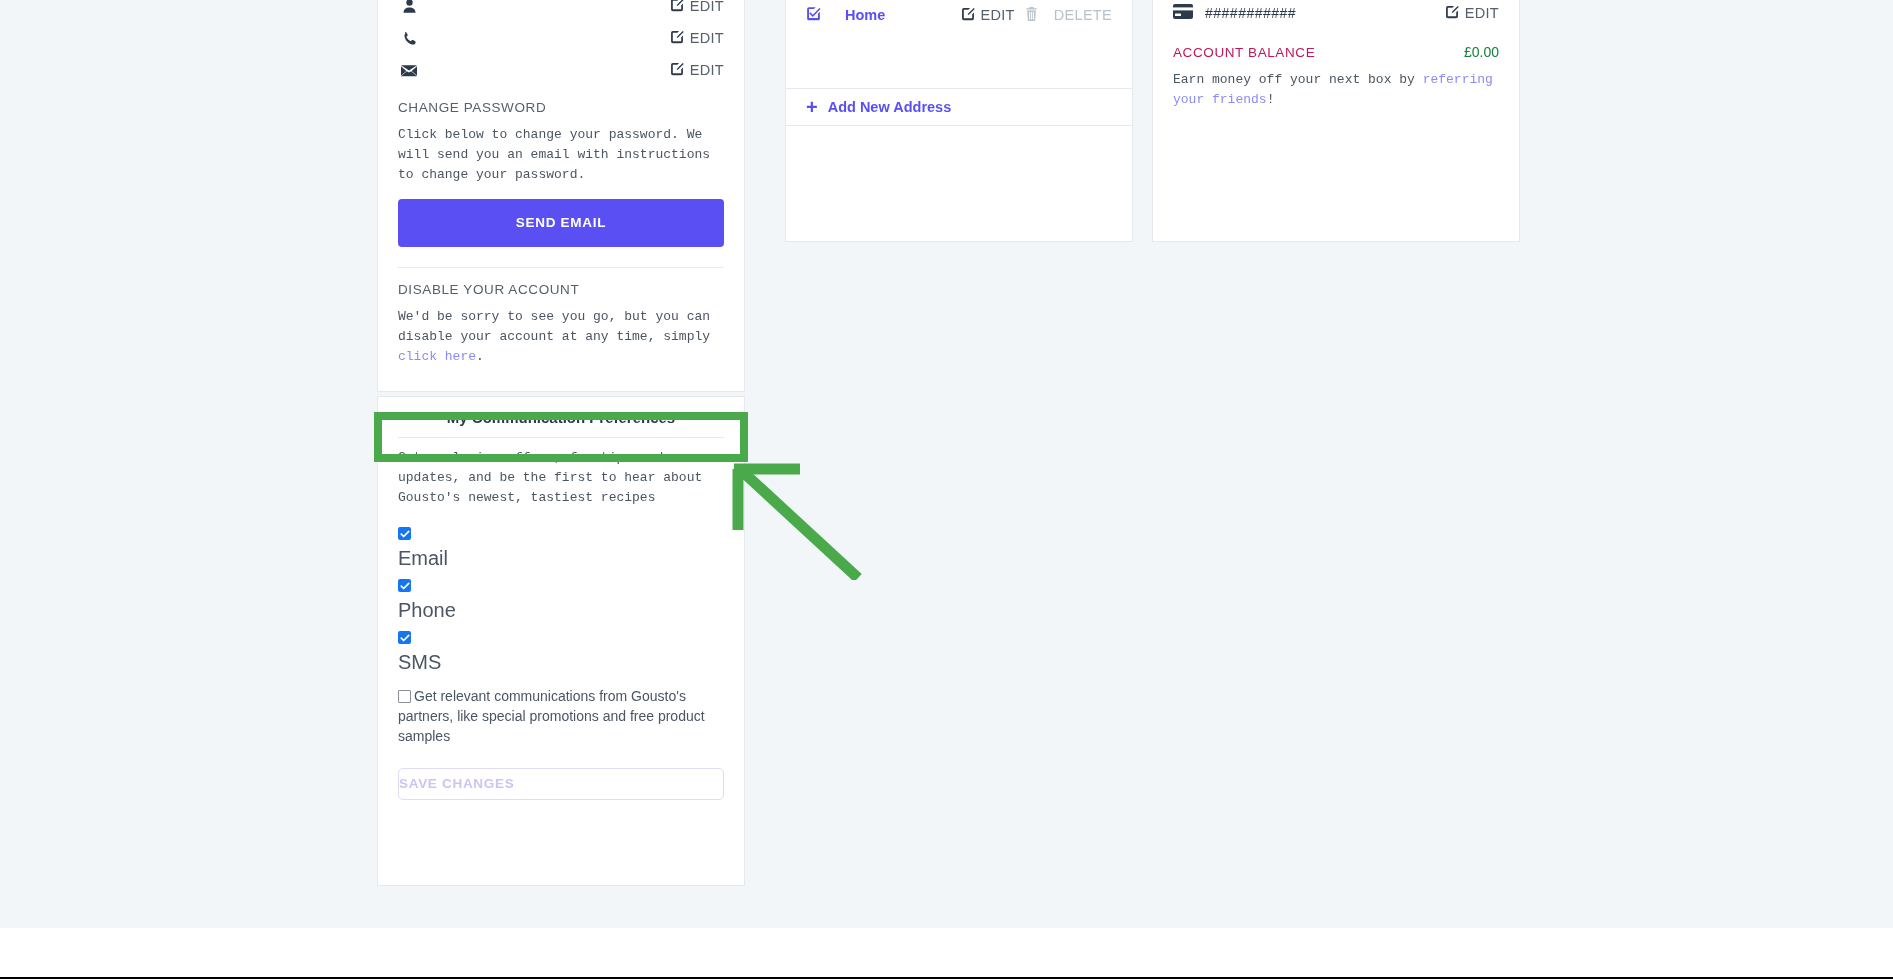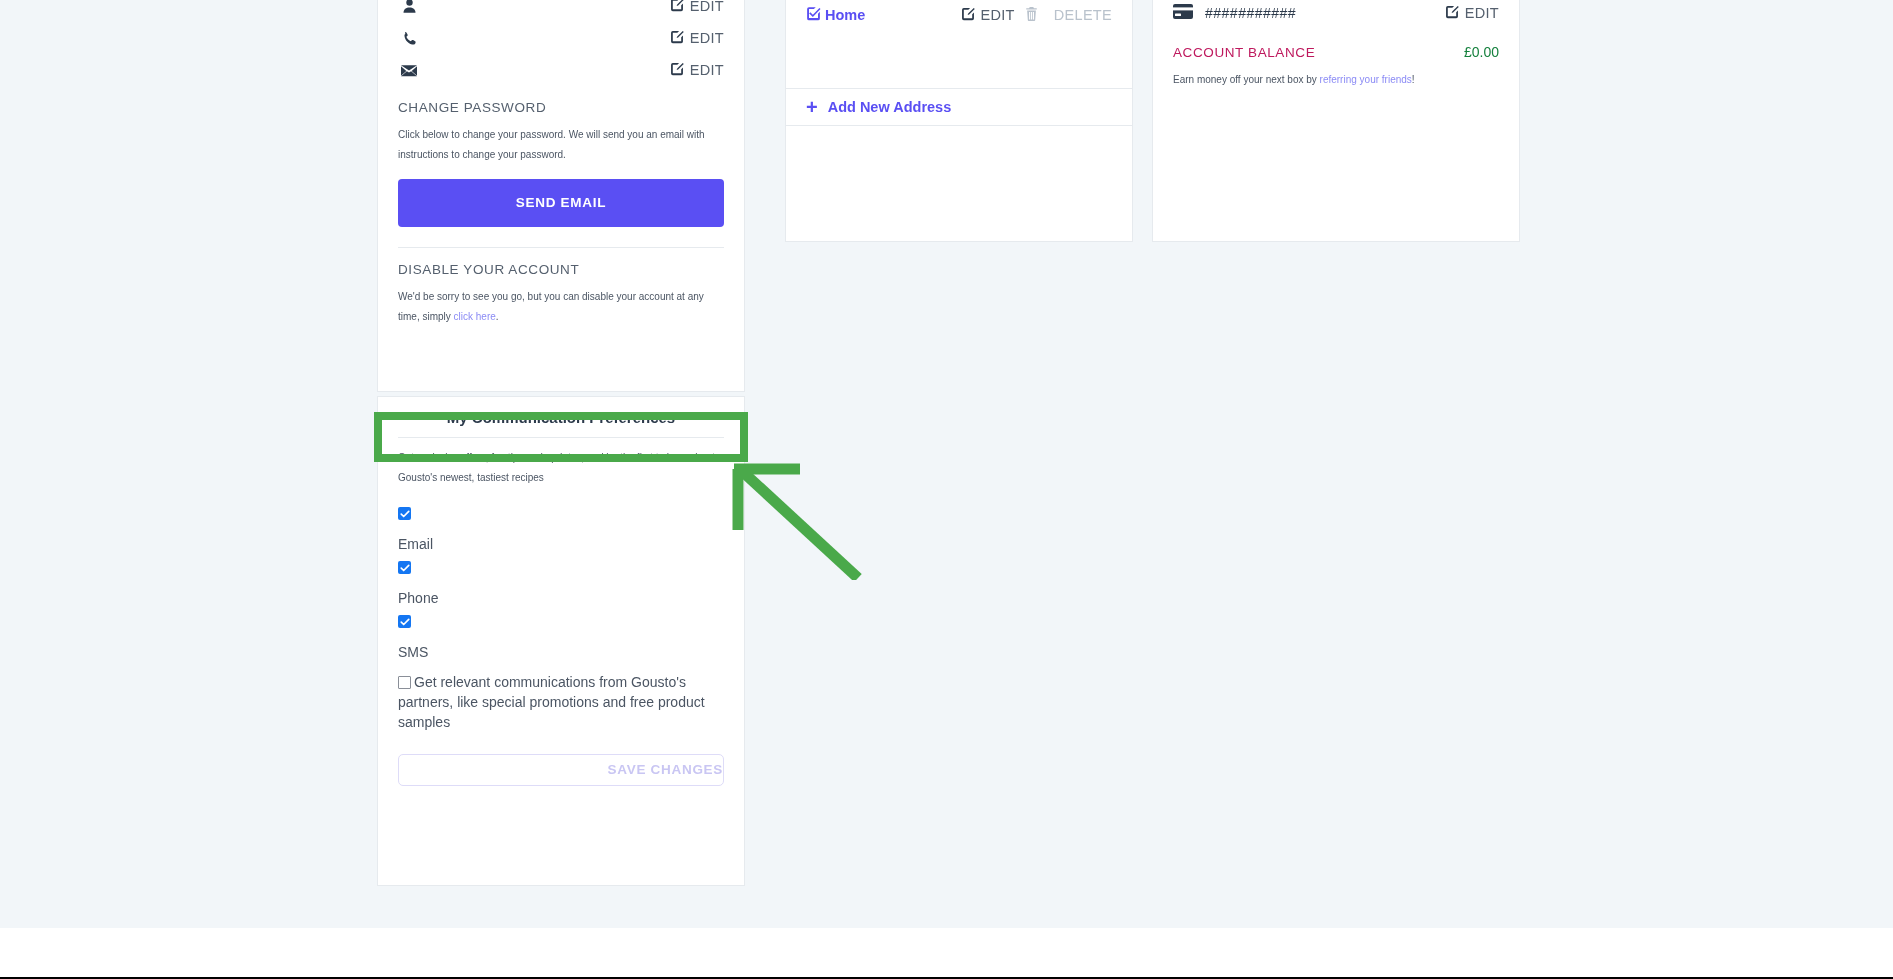--- a/index.html
+++ b/index.html
@@ -95,24 +95,25 @@
   }
 
   .section-title {
     font-size: 13.5px;
     letter-spacing: .6px;
     color: #55606e;
     text-transform: uppercase;
     margin-top: 14px;
   }
   .body-text {
-    font-size: 10px;
+    font-size: 13px;
     line-height: 20px;
     color: #4b5563;
     margin-top: 10px;
+    font-family: Liberation Mono, monospace;
   }
   .body-text a { color: #8b8bf5; text-decoration: none; cursor: pointer; }
 
   .btn-primary {
     display: block;
     width: 100%;
     height: 48px;
     line-height: 32px;
     text-align: center;
     background: #5a4ff3;
@@ -170,36 +171,36 @@
     border: 1px solid #8a8f98;
     border-radius: 1px;
     background: #ffffff;
     display: inline-block;
     vertical-align: -2px;
     margin-right: 3px;
     cursor: pointer;
   }
   .check-label {
     display: block;
-    font-size: 14px;
+    font-size: 20px;
     color: #4b5563;
-    margin-top: 14px;
+    margin-top: 5px;
   }
   .partner-text {
     font-size: 14px;
     line-height: 20px;
     color: #4b5563;
     margin-top: 12px;
   }
   .btn-disabled {
     display: block;
     width: 100%;
     height: 32px;
     line-height: 30px;
-    text-align: right;
+    text-align: left;
     background: #ffffff;
     color: #c9c6f3;
     font-size: 13.5px;
     font-weight: bold;
     letter-spacing: .7px;
     border: 1px solid #dedcf8;
     border-radius: 5px;
     margin-top: 22px;
     cursor: default;
     font-family: "Liberation Sans", sans-serif;
@@ -208,21 +209,21 @@
   
   .addr-row {
     display: flex;
     align-items: center;
     justify-content: space-between;
     padding-top: 16px;
   }
   .addr-name {
     display: inline-flex;
     align-items: center;
-    gap: 4px;
+    gap: 24px;
     font-size: 14.5px;
     font-weight: bold;
     color: #5a4ff3;
   }
   .add-address-card {
     position: absolute;
     left: 785px;
     top: 88px;
     width: 348px;
     height: 38px;

